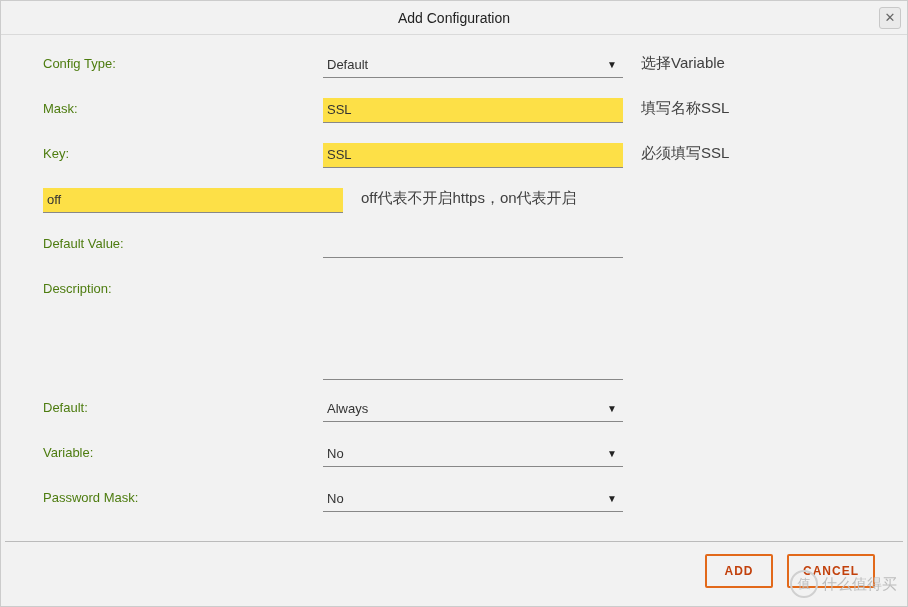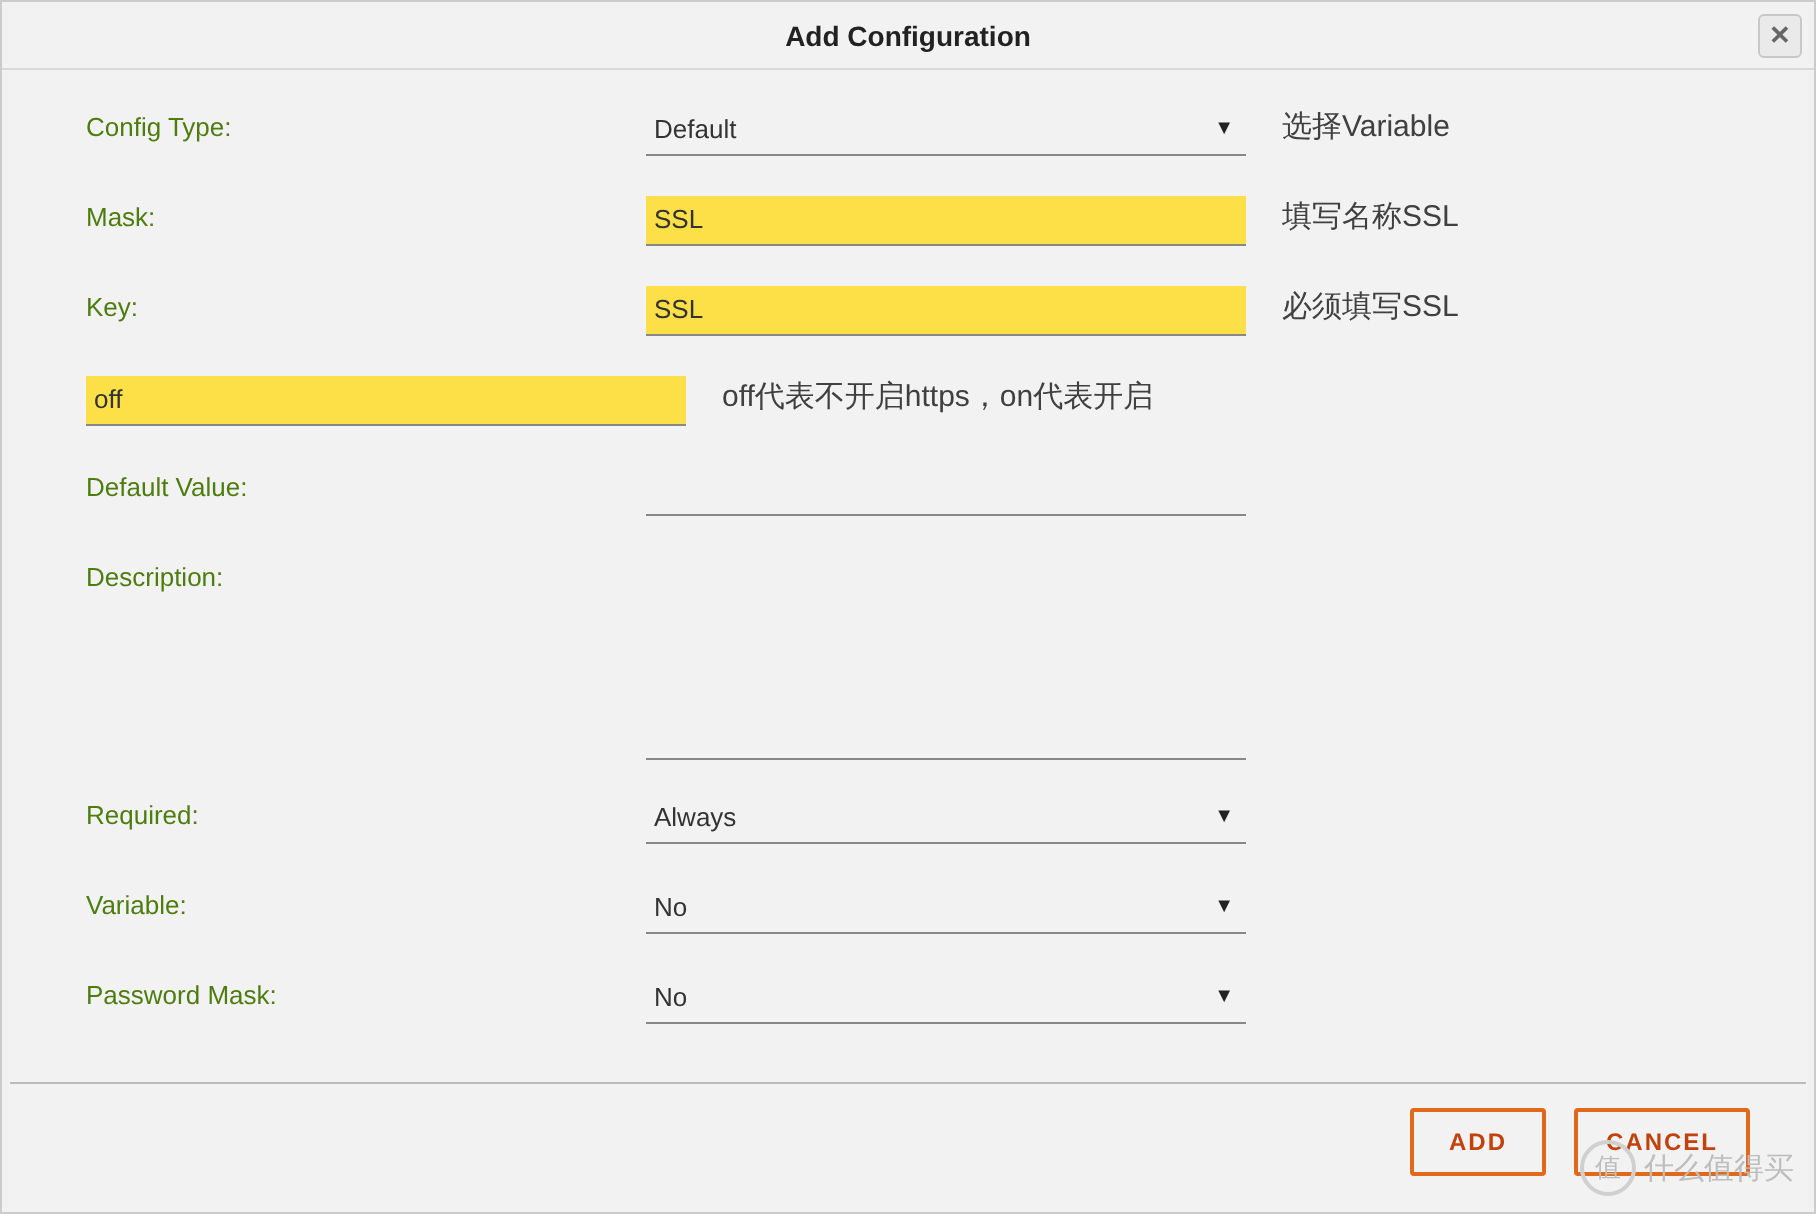--- a/index.html
+++ b/index.html
@@ -16,21 +16,21 @@
       width: 908px;
       height: 607px;
       background: #f2f2f2;
       border: 1px solid #ccc;
       position: relative;
     }
     .titlebar {
       height: 34px;
       line-height: 34px;
       text-align: center;
-      font-weight: bold;
+      font-weight: normal;
       font-size: 14px;
       color: #222;
       border-bottom: 1px solid #dadada;
       position: relative;
     }
     .close-btn {
       position: absolute;
       right: 6px;
       top: 6px;
       width: 22px;
@@ -216,21 +216,21 @@
     </div>
 
     <div class="row tall">
       <div class="label-col">Description:</div>
       <div class="field-col">
         <textarea class="textarea-field" style=""></textarea>
       </div>
     </div>
 
     <div class="row">
-      <div class="label-col">Required:</div>
+      <div class="label-col">Default:</div>
       <div class="field-col">
         <div class="select-wrap">
           <span>Always</span>
           <span class="caret">▼</span>
         </div>
       </div>
     </div>
 
     <div class="row">
       <div class="label-col">Variable:</div>

